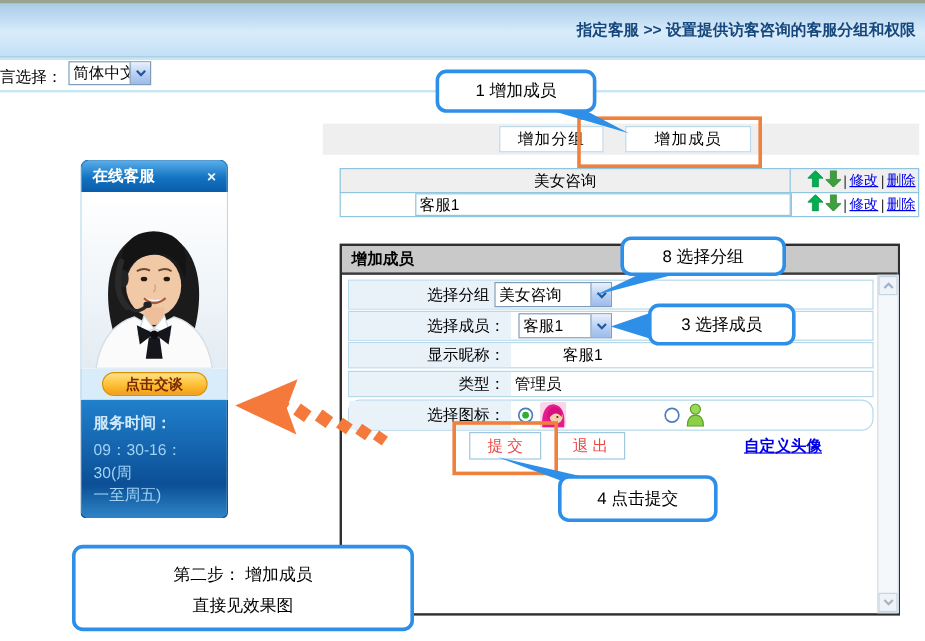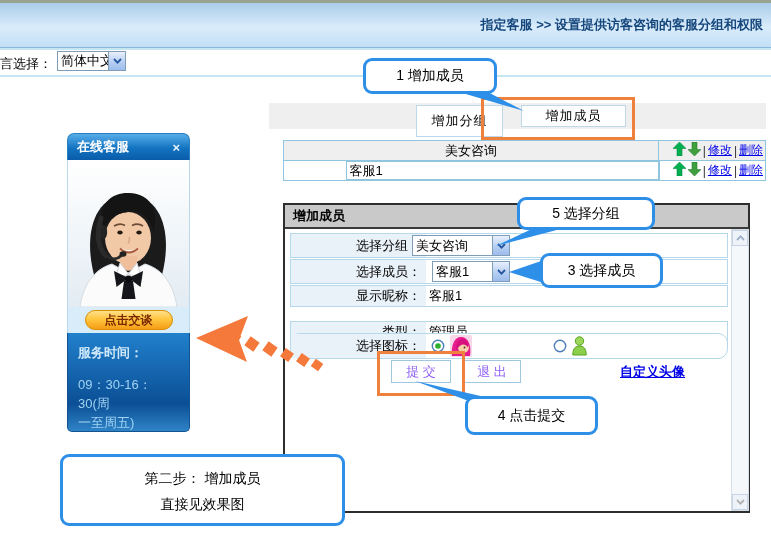--- a/index.html
+++ b/index.html
@@ -53,21 +53,21 @@
               display:flex;align-items:center;padding-left:8px;font-size:13px;font-weight:bold;}
   .panel-body{position:relative;height:calc(100% - 26px);}
   .frow{position:absolute;left:5px;width:438px;box-sizing:border-box;border:1px solid #b5d9ea;
         display:flex;background:#fff;}
   .flabel{width:135px;background:#eaf2f9;display:flex;align-items:center;justify-content:flex-end;
           padding-right:5px;font-size:13px;box-sizing:border-box;}
   .fval{flex:1;display:flex;align-items:center;font-size:13px;position:relative;}
   .ftext{padding-left:3px;}
 
   .formbtn{position:absolute;box-sizing:border-box;background:#fff;border:1px solid #9fc8e0;
-           font-family:inherit;font-size:13px;color:#8b5cf6;display:flex;align-items:center;justify-content:center;
+           font-family:inherit;font-size:13px;color:#ef4444;display:flex;align-items:center;justify-content:center;
            z-index:5;padding:0;}
   .avlink{position:absolute;left:620px;top:363px;font-size:13px;font-weight:bold;color:#0000e8;
           text-decoration:underline;cursor:pointer;z-index:5;}
 
   
   .vscroll{position:absolute;left:731px;top:229px;width:18px;height:282px;box-sizing:border-box;
            background:#f5f8fb;border:1px solid #d6dee8;z-index:4;}
   .sbtn{position:absolute;left:0;width:16px;height:16px;background:#eef3fa;border:1px solid #c6d4e4;
         box-sizing:border-box;display:flex;align-items:center;justify-content:center;}
 
@@ -81,21 +81,21 @@
   .w-photo{box-sizing:border-box;height:147px;background:#fff;border-left:1px solid #bcd9ec;border-right:1px solid #bcd9ec;overflow:hidden;}
   .w-talk{box-sizing:border-box;height:26px;background:#d9ecf9;border-left:1px solid #bcd9ec;border-right:1px solid #bcd9ec;
           display:flex;align-items:center;justify-content:center;}
   .talkbtn{width:88px;height:20px;border-radius:10px;border:1px solid #d98f00;
            background:linear-gradient(180deg,#ffe08a,#ffc63f 45%,#f59d16);
            color:#7a2800;font-weight:bold;font-size:12px;font-family:inherit;
            display:flex;align-items:center;justify-content:center;padding:0;}
   .w-info{box-sizing:border-box;height:99px;border:1px solid #13538f;border-top:none;border-radius:0 0 5px 5px;
           background:linear-gradient(180deg,#2180cc 0%,#0b4f96 72%,#2f83c6 100%);
           padding:11px 10px 0 10px;}
-  .w-info .stl{color:#cfe9fb;font-weight:bold;font-size:13px;margin-bottom:13px;}
+  .w-info .stl{color:#cfe9fb;font-weight:bold;font-size:13px;margin-bottom:3px;}
   .w-info .stv{color:#9fd2f3;font-size:13px;line-height:19px;}
 
   
   .callout{position:absolute;box-sizing:border-box;background:#fff;border:3px solid #2e8fe8;border-radius:9px;
            display:flex;align-items:center;justify-content:center;font-size:14px;z-index:30;}
   .callout.multi{flex-direction:column;line-height:26px;padding-top:2px;}
 
   .overlay{position:absolute;left:0;top:0;width:771px;height:534px;z-index:25;pointer-events:none;}
 </style>
 </head>
@@ -115,21 +115,21 @@
     <span class="arrow">
       <svg width="9" height="6" viewBox="0 0 9 6">
           <path d="M1 1 L4.5 4.6 L8 1" stroke="#24569e" stroke-width="1.8" fill="none"></path>
         </svg>
     </span>
   </div>
 
   <div class="hline" style="top:75px;"></div>
 
   <div class="graybar"></div>
-  <button class="xpbtn" style="left:416px;top:105px;width:87px;height:32px;">增加分组</button>
+  <button class="xpbtn" style="left:416px;top:105px;width:87px;height:22px;">增加分组</button>
   <button class="xpbtn" style="left:521px;top:105px;width:105px;height:22px;">增加成员</button>
   <div class="orange-box" style="left:481px;top:97px;width:148px;height:37px;"></div>
 
   <div class="grouptable">
     <div class="g-row g-head">
       <div class="g-name">美女咨询</div>
       <div class="g-ops">
         <span><svg width="13" height="14" viewBox="0 0 13 14">
               <polygon points="6.5,0 13,6.5 9,6.5 9,14 4,14 4,6.5 0,6.5" fill="#00b050" stroke="#068c40" stroke-width="0.6"></polygon>
             </svg></span>
@@ -185,28 +185,28 @@
             <span class="txt">客服1</span>
             <span class="arrow">
                 <svg width="9" height="6" viewBox="0 0 9 6">
                   <path d="M1 1 L4.5 4.6 L8 1" stroke="#24569e" stroke-width="1.8" fill="none"></path>
                 </svg>
               </span>
           </div>
         </div>
       </div>
 
-      <div class="frow" style="top:56px;height:22px;">
+      <div class="frow" style="top:56px;height:22px;gap:40px;">
         <div class="flabel">显示昵称：</div>
         <div class="fval">
             <span class="ftext">客服1</span>
           </div>
       </div>
 
-      <div class="frow" style="top:80px;height:22px;margin-top:12px;">
+      <div class="frow" style="top:80px;height:22px;">
         <div class="flabel">类型：</div>
         <div class="fval">
             <span class="ftext">管理员</span>
           </div>
       </div>
 
       <div class="frow" style="top:104px;height:26px;border-radius:10px;">
         <div class="flabel">选择图标：</div>
         <div class="fval">
           <span style="position:absolute;left:5px;top:5px;">
@@ -316,21 +316,21 @@
       <rect x="-6" y="-6" width="12" height="12" transform="translate(233,338) rotate(35)"></rect>
       <rect x="-5.5" y="-5.5" width="11" height="11" transform="translate(252,344) rotate(35)"></rect>
       <rect x="-5.5" y="-5.5" width="11" height="11" transform="translate(270,349) rotate(35)"></rect>
       <rect x="-5" y="-5" width="10" height="10" transform="translate(287,355) rotate(35)"></rect>
       <rect x="-5" y="-5" width="10" height="10" transform="translate(303,360) rotate(35)"></rect>
       <rect x="-4.5" y="-4.5" width="9" height="9" transform="translate(317,365) rotate(35)"></rect>
     </g>
   </svg>
 
   <div class="callout" style="left:363px;top:58px;width:134px;height:36px;">1 增加成员</div>
-  <div class="callout" style="left:517px;top:197px;width:138px;height:33px;">5 选择分组</div>
+  <div class="callout" style="left:517px;top:197px;width:138px;height:33px;">8 选择分组</div>
   <div class="callout" style="left:540px;top:253px;width:123px;height:35px;">3 选择成员</div>
   <div class="callout" style="left:453px;top:396px;width:133px;height:39px;margin-left:12px;">4 点击提交</div>
   <div class="callout multi" style="left:60px;top:454px;width:285px;height:72px;">
     <div>第二步： 增加成员</div>
     <div>直接见效果图</div>
   </div>
 
 </div>
 
 </body></html>

